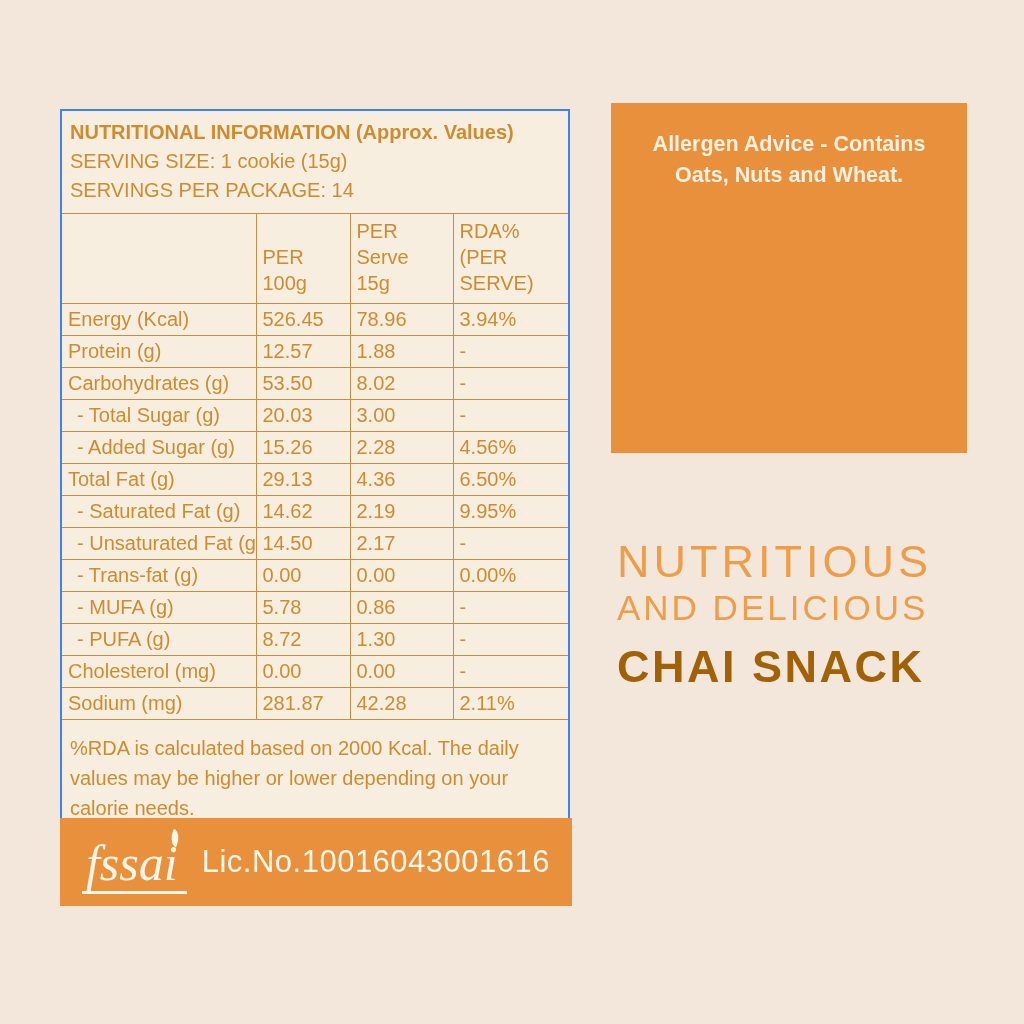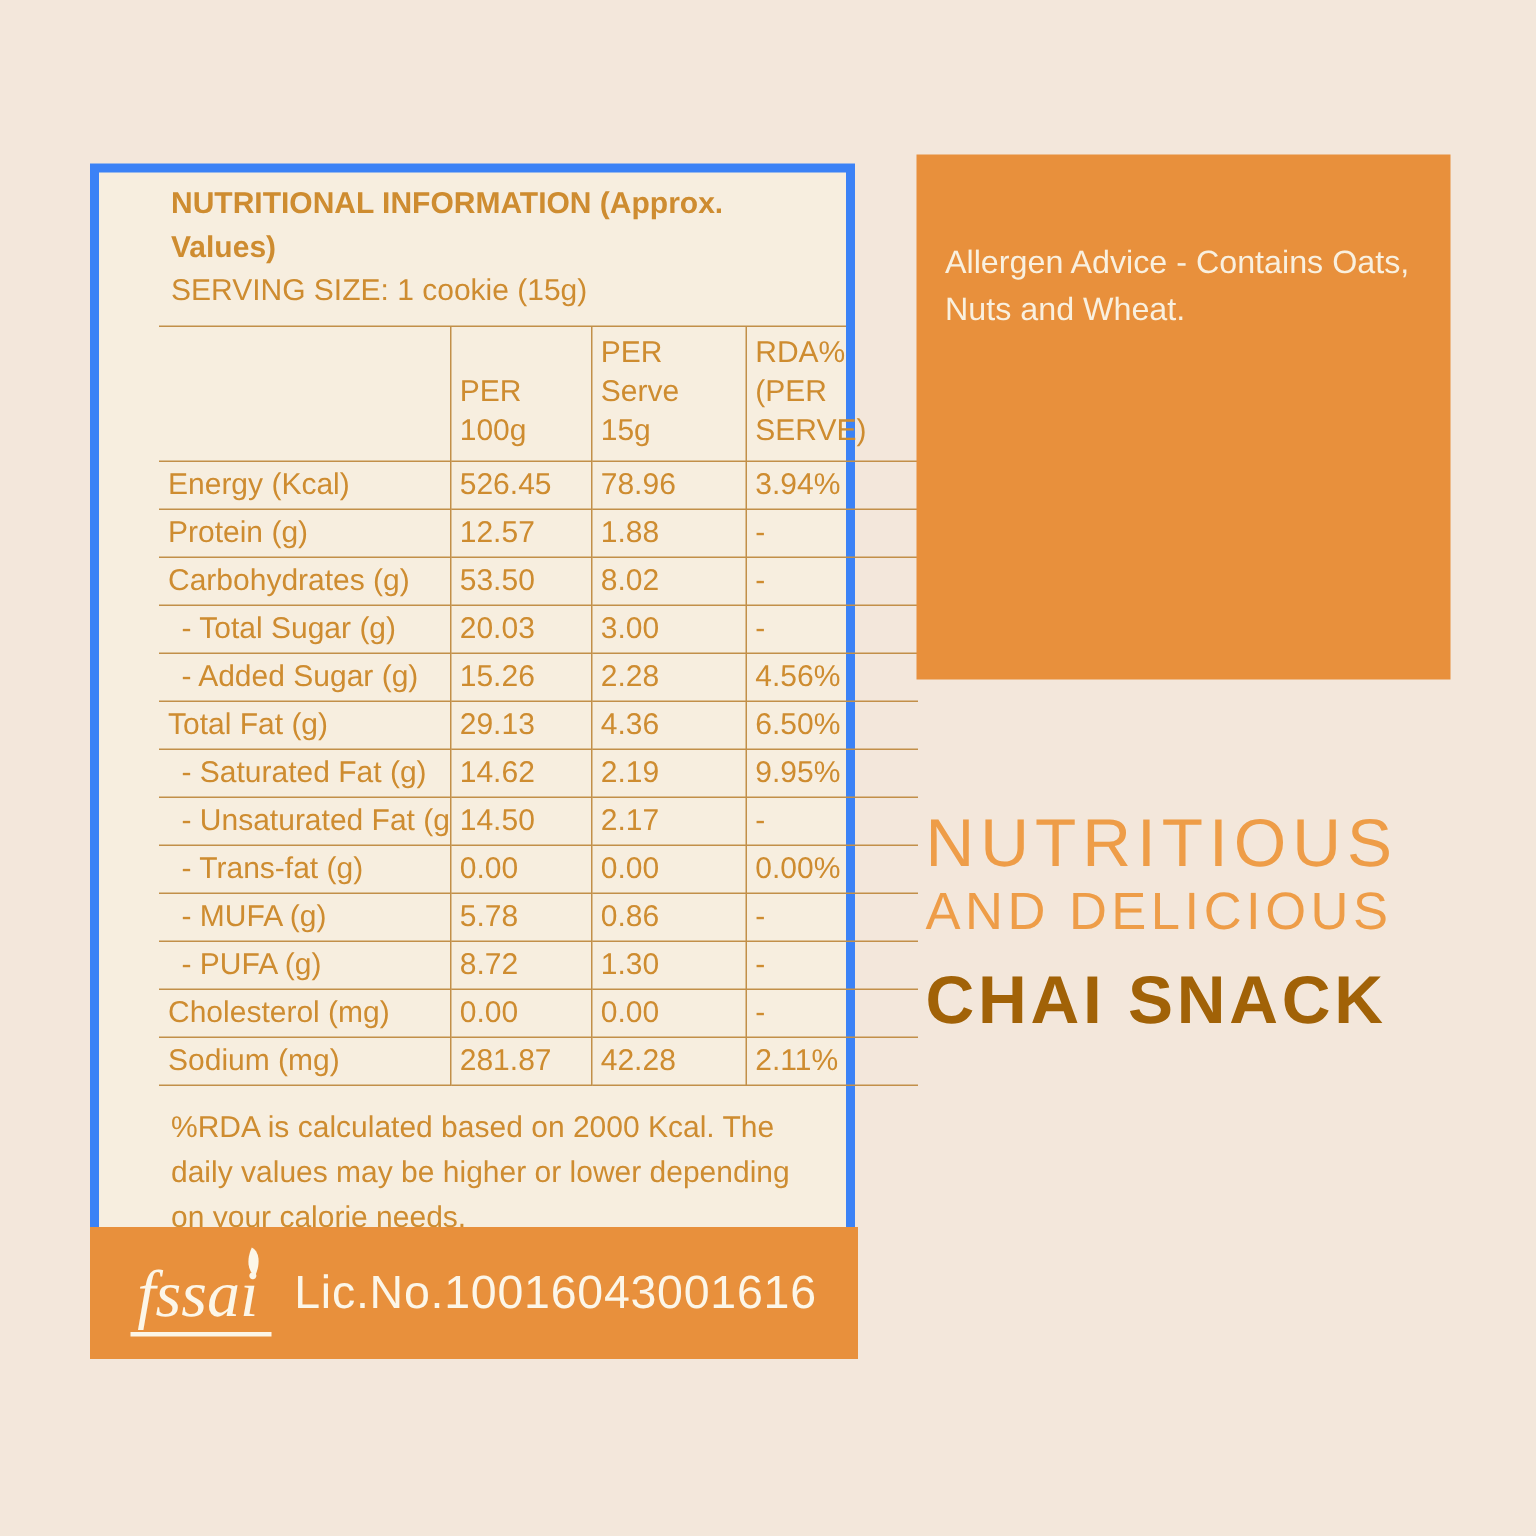--- a/index.html
+++ b/index.html
@@ -7,24 +7,23 @@
     width:1024px; height:1024px; position:relative;
     background:#F3E7DB;
     font-family:"Liberation Sans", sans-serif;
     overflow:hidden;
   }
 
   
   .nutri-box {
     position:absolute; left:60px; top:109px; width:510px;
     box-sizing:border-box;
-    border:6px solid #3b82f6;
+    border:2px solid #3b82f6;
     background:#F7EEDF;
     color:#CE8C30;
-    padding-left:40px;
   }
   .nutri-head {
     padding:7px 8px 8px 8px;
     border-bottom:1.5px solid #C28F49;
     font-size:20px; line-height:29px;
   }
   .nutri-head .t1 { font-weight:bold; }
 
   table.nutri-grid {
     width:100%; border-collapse:collapse; table-layout:fixed;
@@ -61,21 +60,21 @@
   
   .ing-panel {
     position:absolute; left:611px; top:103px; width:356px; height:350px;
     box-sizing:border-box;
     background:#E8903C;
     color:#F9F0DF;
     padding:26px 19px 20px 19px;
     font-size:21.5px; line-height:31px;
   }
   .ing-panel p { margin:0; }
-  .ing-panel .allergen { margin-top:31px; font-weight:normal; }
+  .ing-panel .allergen { font-weight:bold;text-align:center; }
 
   
   .headline { position:absolute; left:617px; top:536px; width:356px; }
   .headline .h1 {
     color:#EE9D48; font-size:45px; letter-spacing:4px; line-height:1.15;
     white-space:nowrap;
   }
   .headline .h2 {
     color:#EE9D48; font-size:35px; letter-spacing:3px; 
     white-space:nowrap;
@@ -87,21 +86,21 @@
 
   
   .license-bar {
     position:absolute; left:60px; top:818px; width:512px; height:88px;
     background:#E8903C;
     display:flex; align-items:center; justify-content:center; gap:15px;
   }
   .fssai-wrap { position:relative; display:inline-block; padding-top:8px; }
   .fssai {
     font-family:"Liberation Serif", serif; font-style:italic;
-    font-size:44px; line-height:1;
+    font-size:50px; line-height:1;
     color:#FCF6E8;
     display:inline-block;
     border-bottom:3px solid #FCF6E8;
     padding:0 9px 3px 4px;
   }
   .leaf {
     position:absolute; top:0px; right:7px;
     width:10px; height:16px;
     background:#FCF6E8;
     border-radius:0 100% 0 100%;
@@ -114,20 +113,21 @@
 </style>
 </head>
 <body>
 
 <div>
 
   <section class="nutri-box">
     <div class="nutri-head">
       <div class="t1">NUTRITIONAL INFORMATION (Approx. Values)</div>
       <div class="t2">SERVING SIZE: 1 cookie (15g)</div>
+      <div class="t2">SERVINGS PER PACKAGE: 14</div>
     </div>
 
     <table class="nutri-grid">
       <colgroup>
         <col style="width:194px">
         <col style="width:94px">
         <col style="width:103px">
         <col style="width:115px">
       </colgroup>
       <thead>

